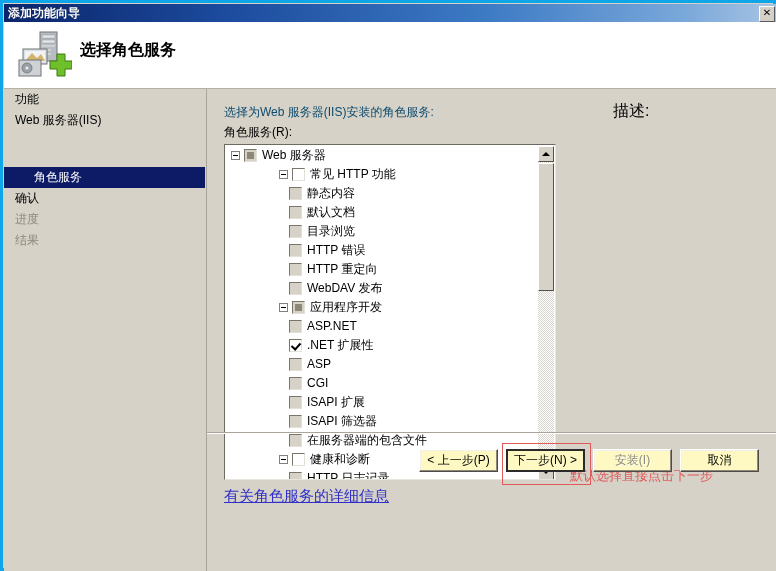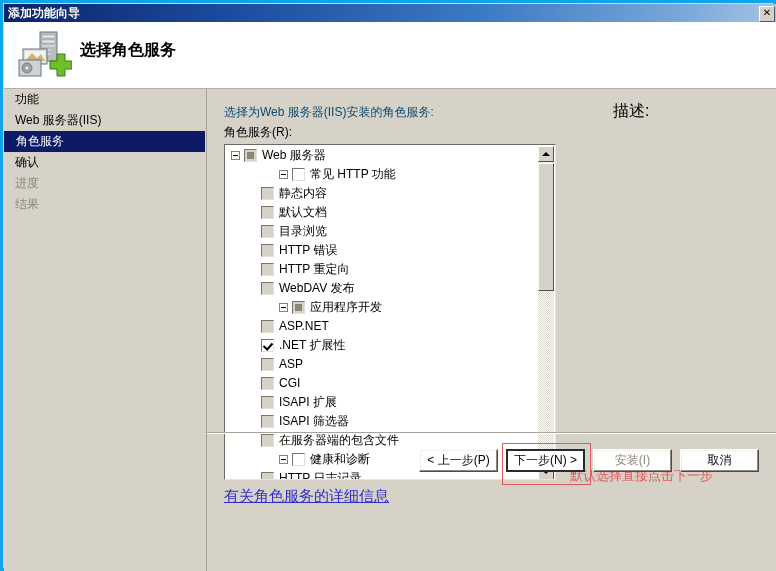--- a/index.html
+++ b/index.html
@@ -99,21 +99,21 @@
   .nav-item {
     position: relative;
     height: 21px;
     line-height: 21px;
     font-size: 12px;
     color: #000000;
     padding-left: 11px;
     white-space: nowrap;
     cursor: default;
   }
-  .nav-item.sub { padding-left: 12px; }
+  .nav-item.sub { padding-left: 30px; margin-top: 36px; }
   .nav-item.dim { color: #8c8878; }
   .nav-item.selected {
     background: #0d1a66;
     color: #ffffff;
     width: 201px;
     box-sizing: border-box;
   }
 
   
   #main {
@@ -214,21 +214,21 @@
     border-width: 0 2px 2px 0;
     transform: rotate(42deg);
   }
   .tlabel {
     font-size: 12px;
     color: #000;
     line-height: 13px;
   }
   .tnode.lvl0 { padding-left: 6px; }
   .tnode.lvl1 { padding-left: 22px; margin-left: 32px; }
-  .tnode.lvl2 { padding-left: 23px; }
+  .tnode.lvl2 { padding-left: 51px; }
 
   
   #vscroll {
     position: absolute;
     right: 1px; top: 1px;
     width: 16px; height: 334px;
     background: #e8e6e0;
     background-image:
       linear-gradient(45deg, #ffffff 25%, transparent 25%, transparent 75%, #ffffff 75%),
       linear-gradient(45deg, #ffffff 25%, #d8d5cd 25%, #d8d5cd 75%, #ffffff 75%);
@@ -323,21 +323,21 @@
     border-bottom: 1px solid #ffffff;
   }
   #buttons {
     position: absolute;
     right: 14px; top: 446px;
     display: flex;
     gap: 8px;
   }
   .btn {
     width: 79px; height: 23px;
-    background: #ffffff;
+    background: #fef9c3;
     border: 1px solid #ffffff;
     border-right-color: #4f4b45;
     border-bottom-color: #4f4b45;
     box-shadow: inset -1px -1px 0 #8d887e, inset 1px 1px 0 #f2f0ec;
     box-sizing: border-box;
     font-size: 12px;
     color: #000;
     display: flex;
     align-items: center;
     justify-content: center;

